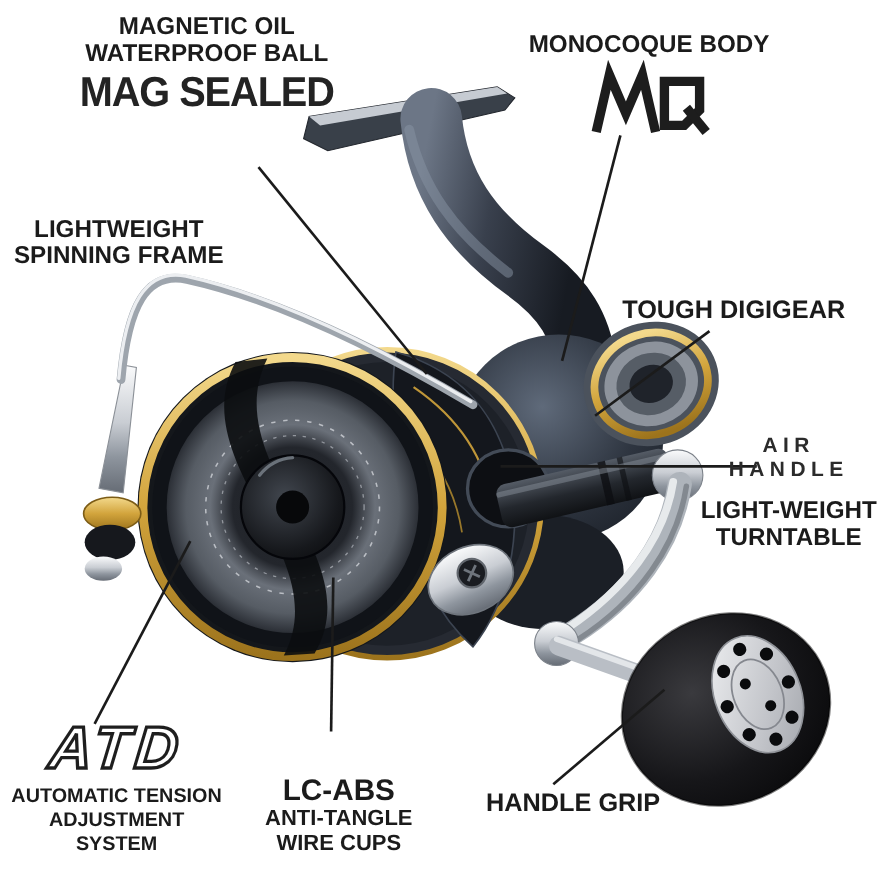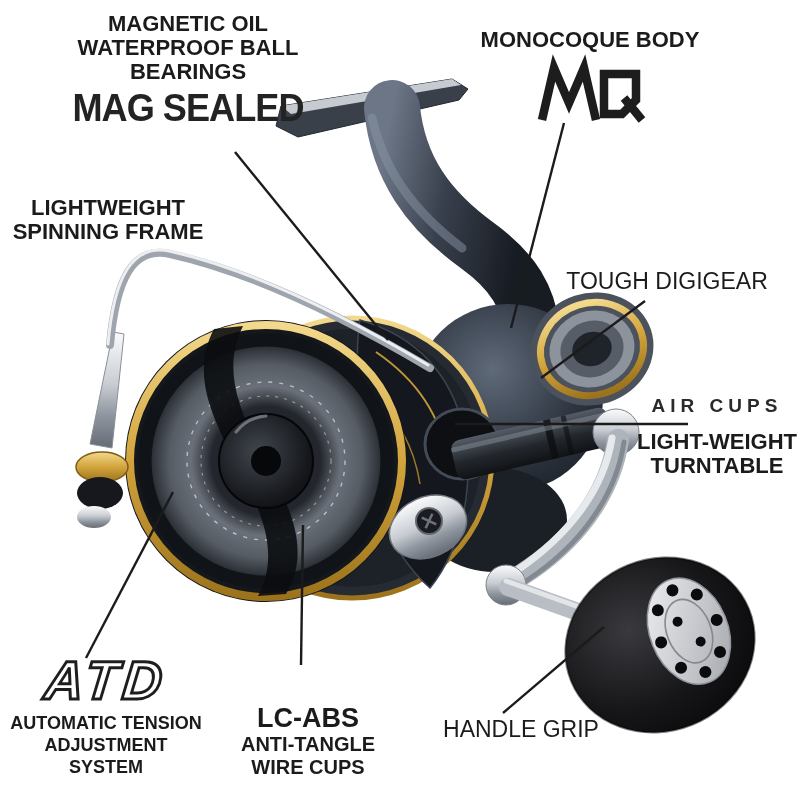--- a/index.html
+++ b/index.html
@@ -1,21 +1,21 @@
 <!DOCTYPE html>
 <html><head>
 <meta charset="utf-8">
 <style>
   html,body{margin:0;padding:0;background:#fff;}
   .canvas{position:relative;width:800px;height:800px;background:#ffffff;overflow:hidden;
           font-family:"Liberation Sans",sans-serif;color:#1b1b1b;border-radius:27px;}
   .reel-svg{position:absolute;left:0;top:0;width:800px;height:800px;}
   .co{position:absolute;text-align:center;}
   .t22{font-size:22px;font-weight:bold;line-height:24px;letter-spacing:0;}
-  .t23{font-size:23px;font-weight:normal;line-height:26px;}
+  .t23{font-size:23px;font-weight:bold;line-height:26px;}
   .t20{font-size:20px;font-weight:bold;line-height:23px;}
   .t19{font-size:18px;font-weight:bold;line-height:22px;}
   .logo-magsealed{font-size:38px;font-weight:bold;letter-spacing:-1px;line-height:38px;
                   transform:scaleX(.95);transform-origin:center;margin-top:5px;color:#232323;}
   .logo-airbail{font-family:"Liberation Serif",serif;font-style:italic;font-weight:bold;
                 font-size:31px;line-height:34px;letter-spacing:2px;color:#ffffff;
                 -webkit-text-stroke:1.8px #2f2f2f;text-shadow:1.5px 1.5px 0 #9a9a9a;}
   .logo-atd{font-style:italic;font-weight:bold;font-size:54px;line-height:56px;letter-spacing:5px;
             color:#ffffff;-webkit-text-stroke:3px #1e1e1e;transform:skewX(-6deg);}
   .logo-lcabs{font-size:27px;font-weight:bold;line-height:30px;margin-top:22px;}
@@ -198,39 +198,38 @@
       <line x1="455" y1="424" x2="688" y2="424"></line>
       <line x1="173" y1="492" x2="86" y2="658"></line>
       <line x1="303" y1="525" x2="301" y2="665"></line>
       <line x1="604" y1="627" x2="503" y2="713"></line>
     </g>
   </svg>
 
   <div class="co" style="left:62px;top:12px;width:252px;">
     <div class="t22">MAGNETIC OIL</div>
     <div class="t22">WATERPROOF BALL</div>
-    <div class="t22">BEARINGS</div>
     <div class="logo-magsealed">MAG SEALED</div>
   </div>
 
   <div class="co" style="left:458px;top:28px;width:264px;">
     <div class="t22">MONOCOQUE BODY</div>
   </div>
 
   <div class="co" style="left:2px;top:196px;width:212px;">
     <div class="t22">LIGHTWEIGHT</div>
     <div class="t22">SPINNING FRAME</div>
   </div>
 
   <div class="co" style="left:550px;top:268px;width:234px;">
     <div class="t23">TOUGH DIGIGEAR</div>
   </div>
 
   <div class="co" style="left:636px;top:395px;width:162px;">
-    <div class="airrotor-title">AIR CUPS</div>
+    <div class="airrotor-title">AIR HANDLE</div>
     <div class="t22 mt12">LIGHT-WEIGHT</div>
     <div class="t22">TURNTABLE</div>
   </div>
 
   <div class="co" style="left:6px;top:652px;width:200px;">
     <div class="logo-atd">ATD</div>
     <div class="t19 mt4">AUTOMATIC TENSION</div>
     <div class="t19">ADJUSTMENT SYSTEM</div>
   </div>
 

